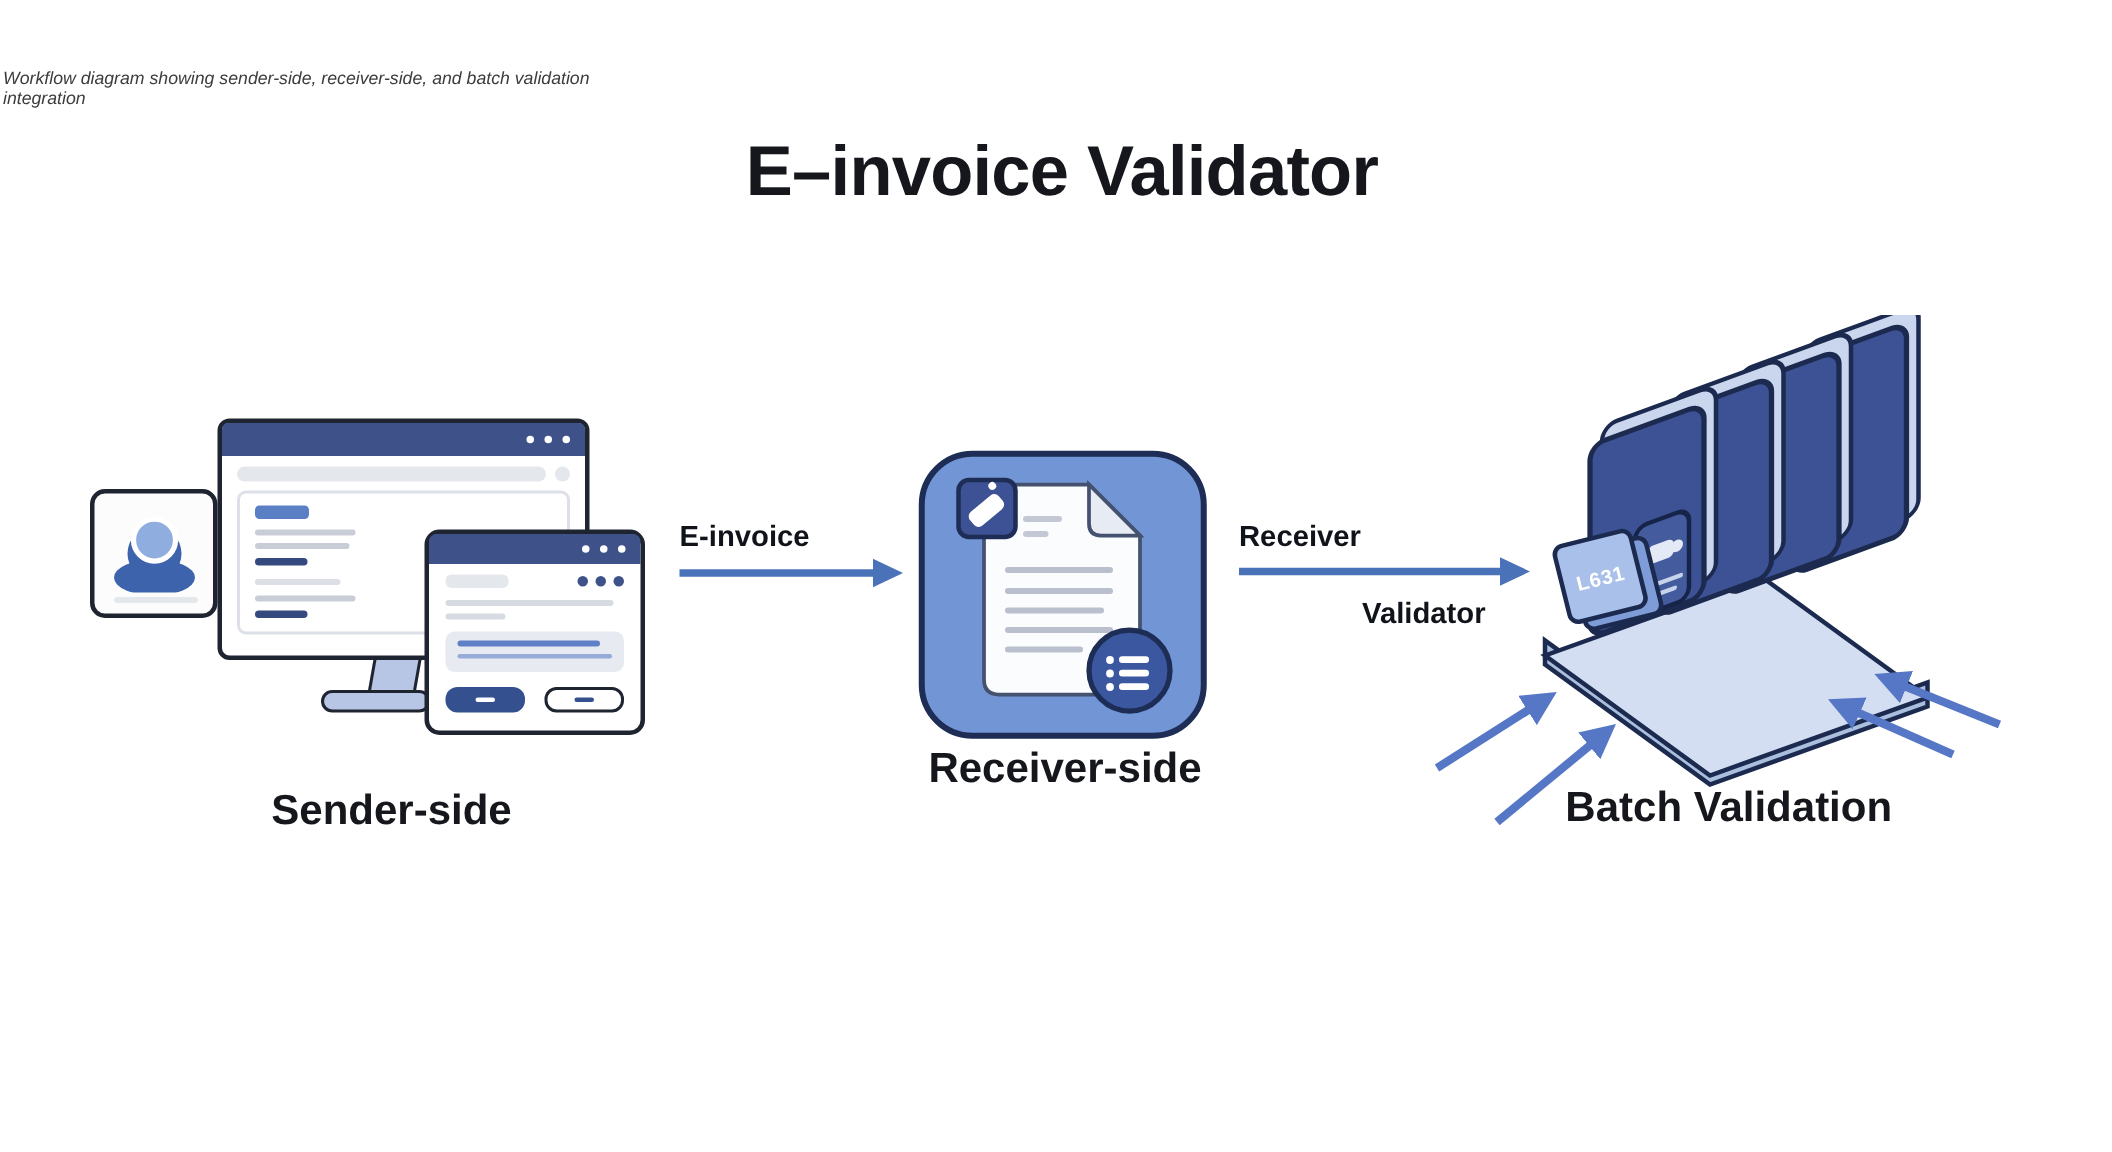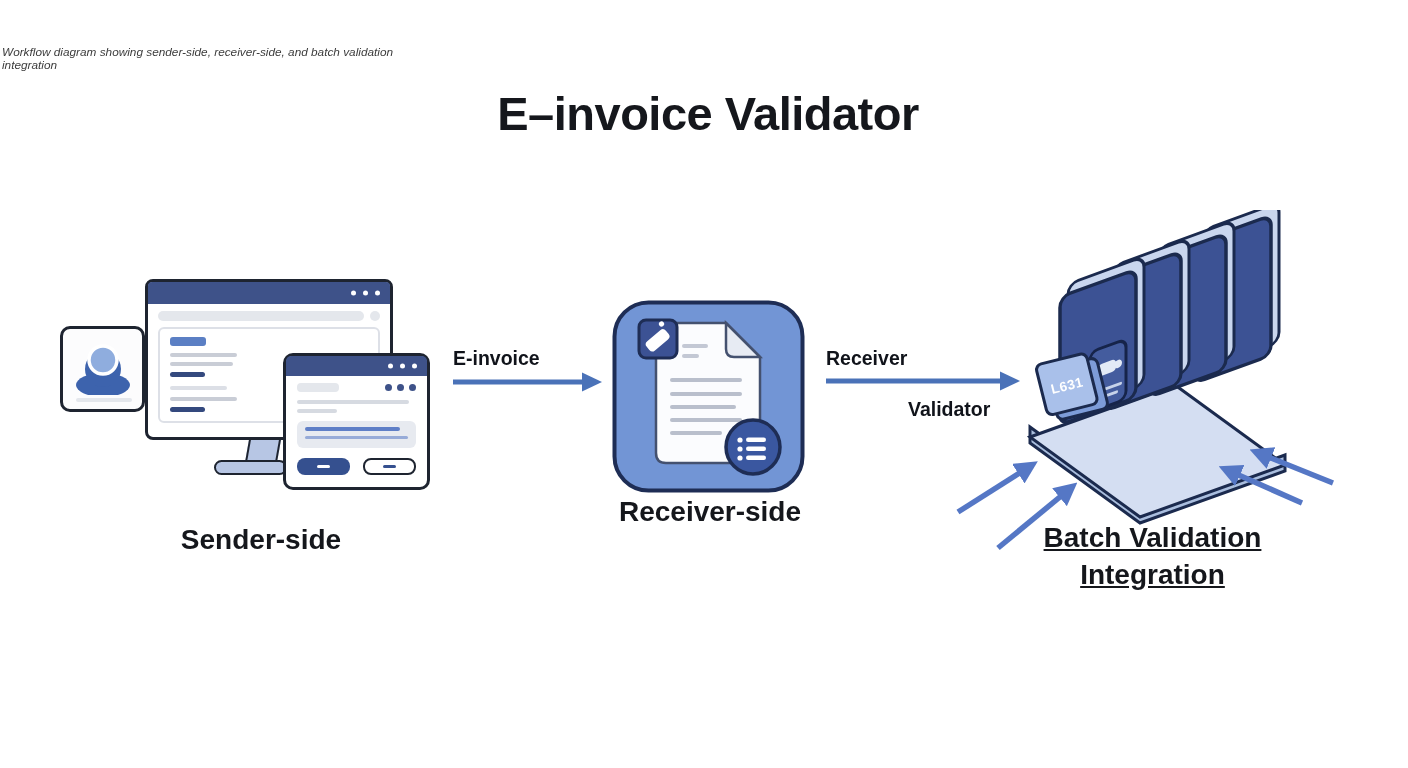--- a/index.html
+++ b/index.html
@@ -256,23 +256,22 @@
     </g>
 
     <g stroke="#5577c5" stroke-width="5.5" fill="none">
       <line x1="18" y1="302" x2="92" y2="255" marker-end="url(#ah)"></line>
       <line x1="58" y1="338" x2="132" y2="277" marker-end="url(#ah)"></line>
       <line x1="393" y1="273" x2="316" y2="242" marker-end="url(#ah)"></line>
       <line x1="362" y1="293" x2="285" y2="259" marker-end="url(#ah)"></line>
     </g>
   </svg>
 
-  <div class="stage-label" style="left:1000px; top:520px; width:305px;text-decoration:underline;">
+  <div class="stage-label" style="left:1000px; top:520px; width:305px;">
     <div>Batch Validation</div>
-    <div>Integration</div>
   </div>
 
   <svg class="flow-svg" width="1408" height="768" viewBox="0 0 1408 768">
     <g>
       <line x1="453" y1="382" x2="584" y2="382" stroke="#4a72b8" stroke-width="5"></line>
       <polygon points="582,372.5 602,382 582,391.5" fill="#4a72b8"></polygon>
     </g>
     <g>
       <line x1="826" y1="381" x2="1002" y2="381" stroke="#4a72b8" stroke-width="5"></line>
       <polygon points="1000,371.5 1020,381 1000,390.5" fill="#4a72b8"></polygon>

